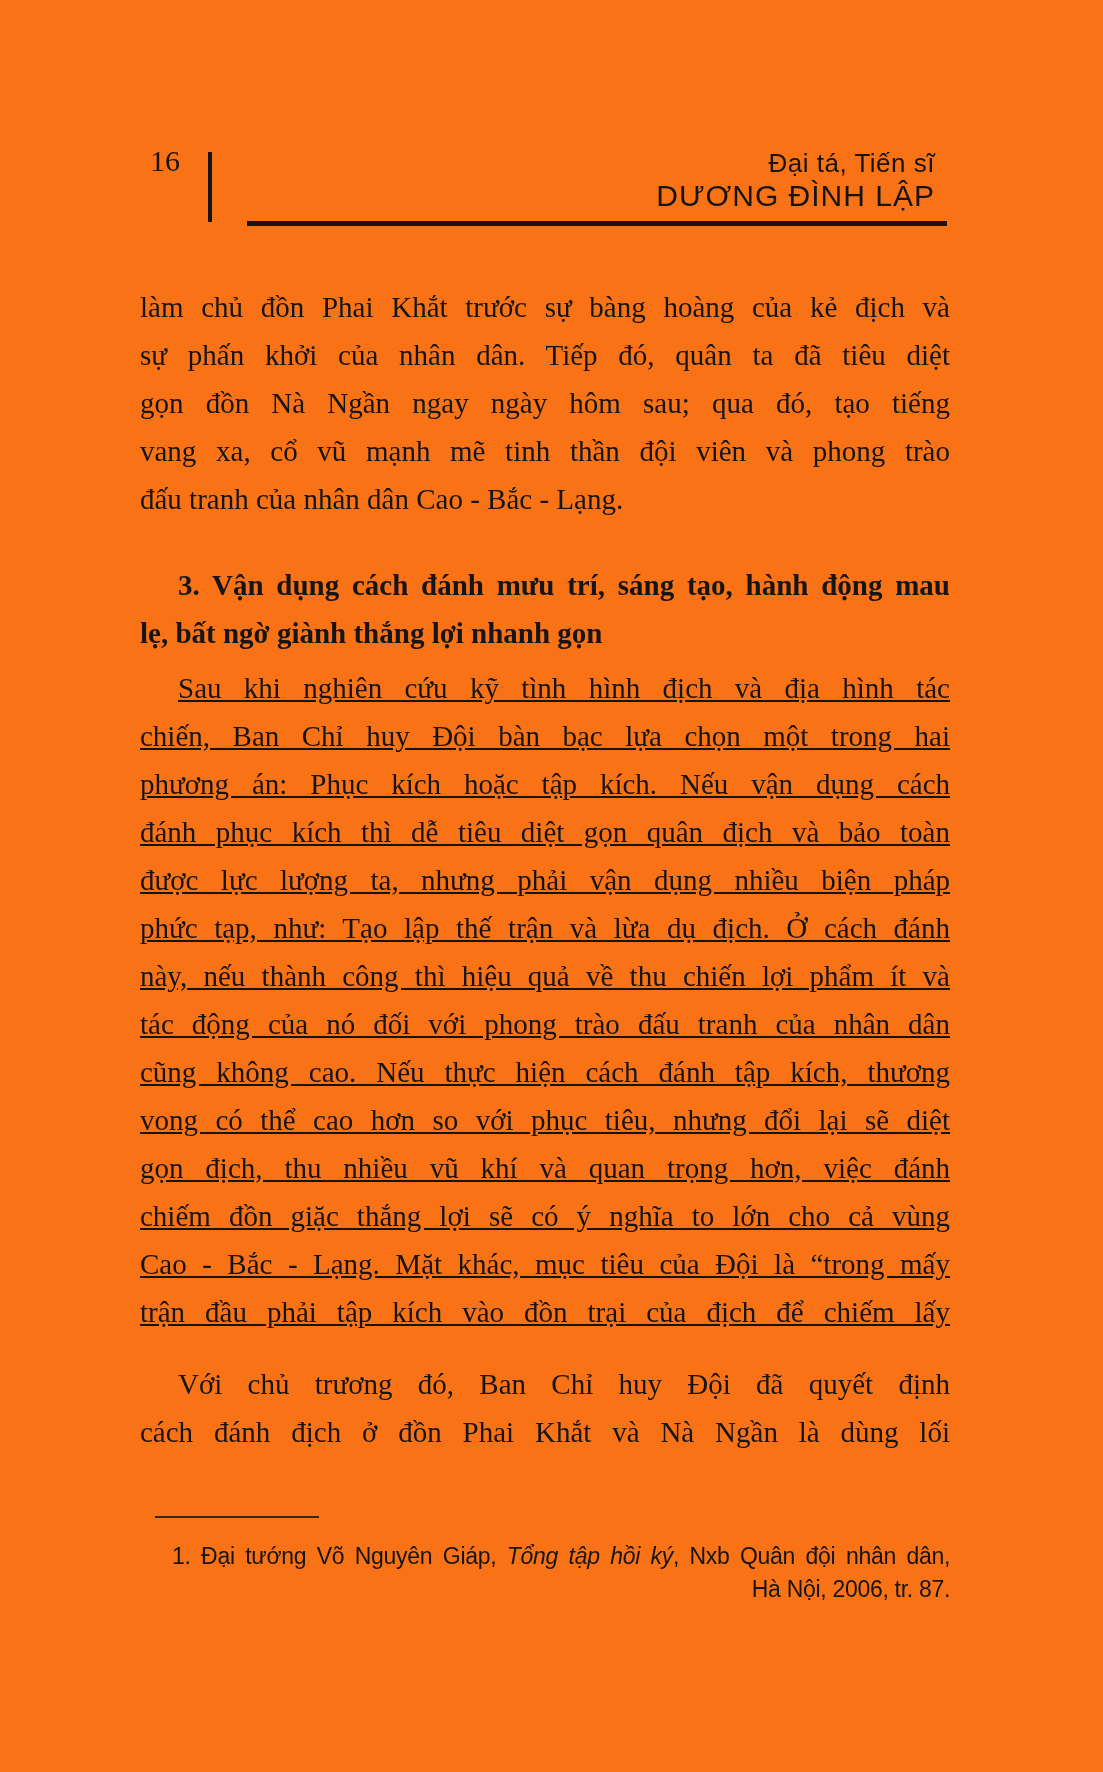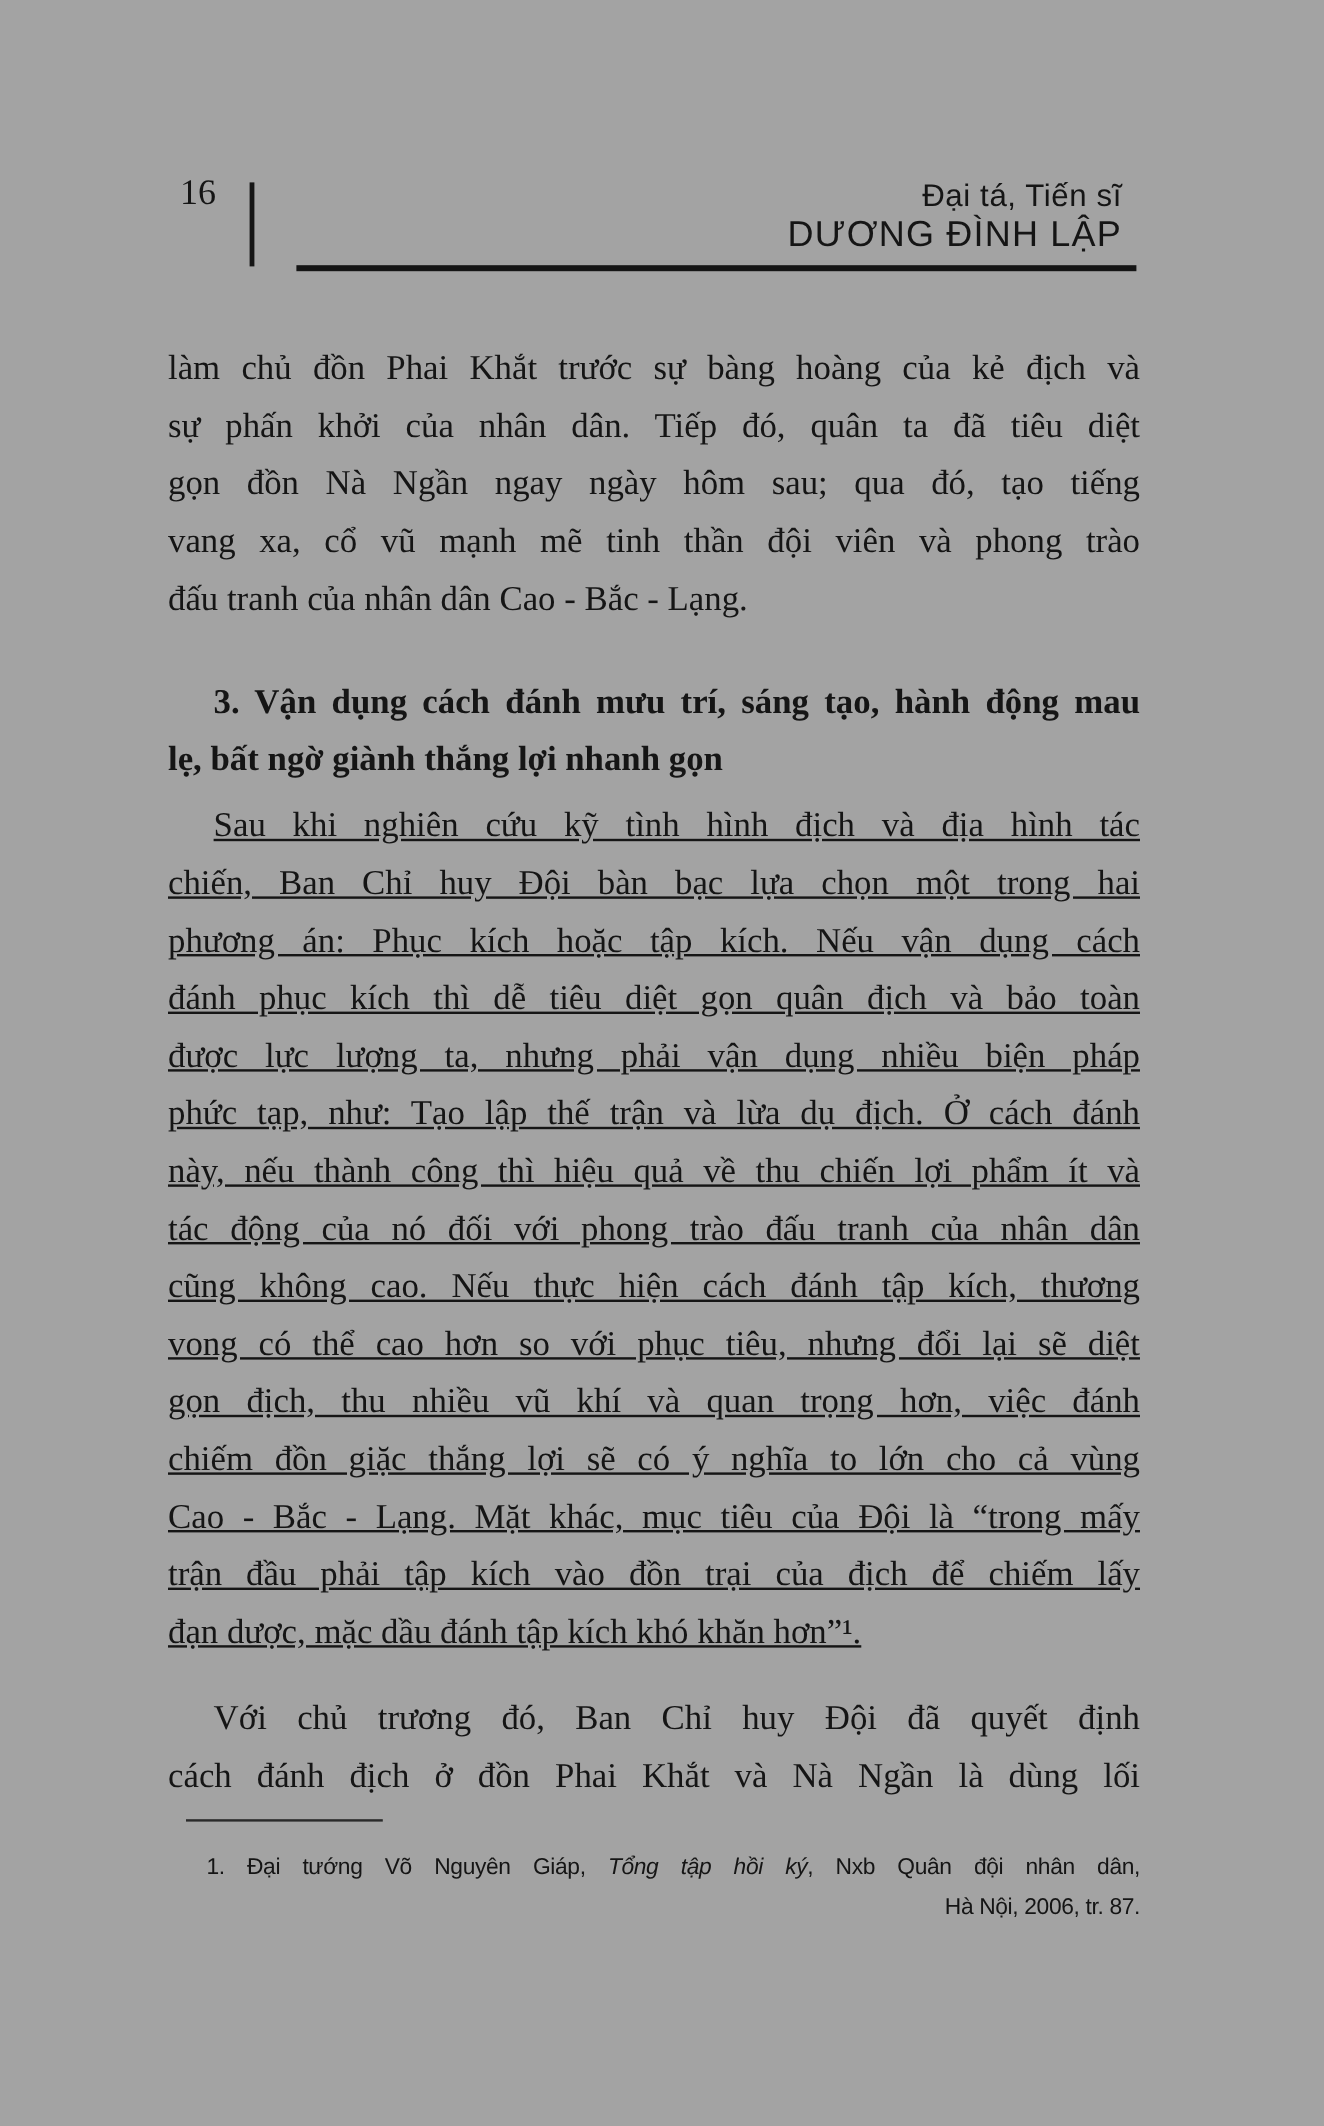--- a/index.html
+++ b/index.html
@@ -1,21 +1,21 @@
 <!DOCTYPE html>
 <html><head>
 <meta charset="utf-8">
 <style>
   html, body { margin: 0; padding: 0; background: #e8e8e8; }
   .page {
     position: relative;
     width: 1103px;
     height: 1772px;
     margin: 0 auto;
-    background: #a3a3a3;
+    background: #f97316;
     color: #151515;
     font-family: "Liberation Serif", "DejaVu Serif", serif;
     overflow: hidden;
   }
 
   
   .page-number {
     position: absolute;
     left: 150px;
     top: 144px;
@@ -85,21 +85,21 @@
     width: 164px;
     height: 2px;
     background: #2a2a2a;
   }
   .footnote {
     position: absolute;
     left: 140px;
     top: 1540px;
     width: 810px;
     font-family: "Liberation Sans", "DejaVu Sans", sans-serif;
-    font-size: 19px;
+    font-size: 23px;
     line-height: 33px;
     letter-spacing: -0.3px;
   }
   .fn-line1 {
     text-align: justify;
     text-align-last: justify;
     text-indent: 32px;
   }
   .fn-line2 { text-align: right; }
   .italic { font-style: italic; }
@@ -140,21 +140,20 @@
       <div class="jline">được lực lượng ta, nhưng phải vận dụng nhiều biện pháp</div>
       <div class="jline">phức tạp, như: Tạo lập thế trận và lừa dụ địch. Ở cách đánh</div>
       <div class="jline">này, nếu thành công thì hiệu quả về thu chiến lợi phẩm ít và</div>
       <div class="jline">tác động của nó đối với phong trào đấu tranh của nhân dân</div>
       <div class="jline">cũng không cao. Nếu thực hiện cách đánh tập kích, thương</div>
       <div class="jline">vong có thể cao hơn so với phục tiêu, nhưng đổi lại sẽ diệt</div>
       <div class="jline">gọn địch, thu nhiều vũ khí và quan trọng hơn, việc đánh</div>
       <div class="jline">chiếm đồn giặc thắng lợi sẽ có ý nghĩa to lớn cho cả vùng</div>
       <div class="jline">Cao - Bắc - Lạng. Mặt khác, mục tiêu của Đội là “trong mấy</div>
       <div class="jline">trận đầu phải tập kích vào đồn trại của địch để chiếm lấy</div>
-      <div class="jline last">đạn dược, mặc dầu đánh tập kích khó khăn hơn”¹.</div>
     </div>
 
     <div class="para para-3">
       <div class="jline indent">Với chủ trương đó, Ban Chỉ huy Đội đã quyết định</div>
       <div class="jline">cách đánh địch ở đồn Phai Khắt và Nà Ngần là dùng lối</div>
     </div>
 
   </div>
 
   <div class="footnote-rule"></div>

